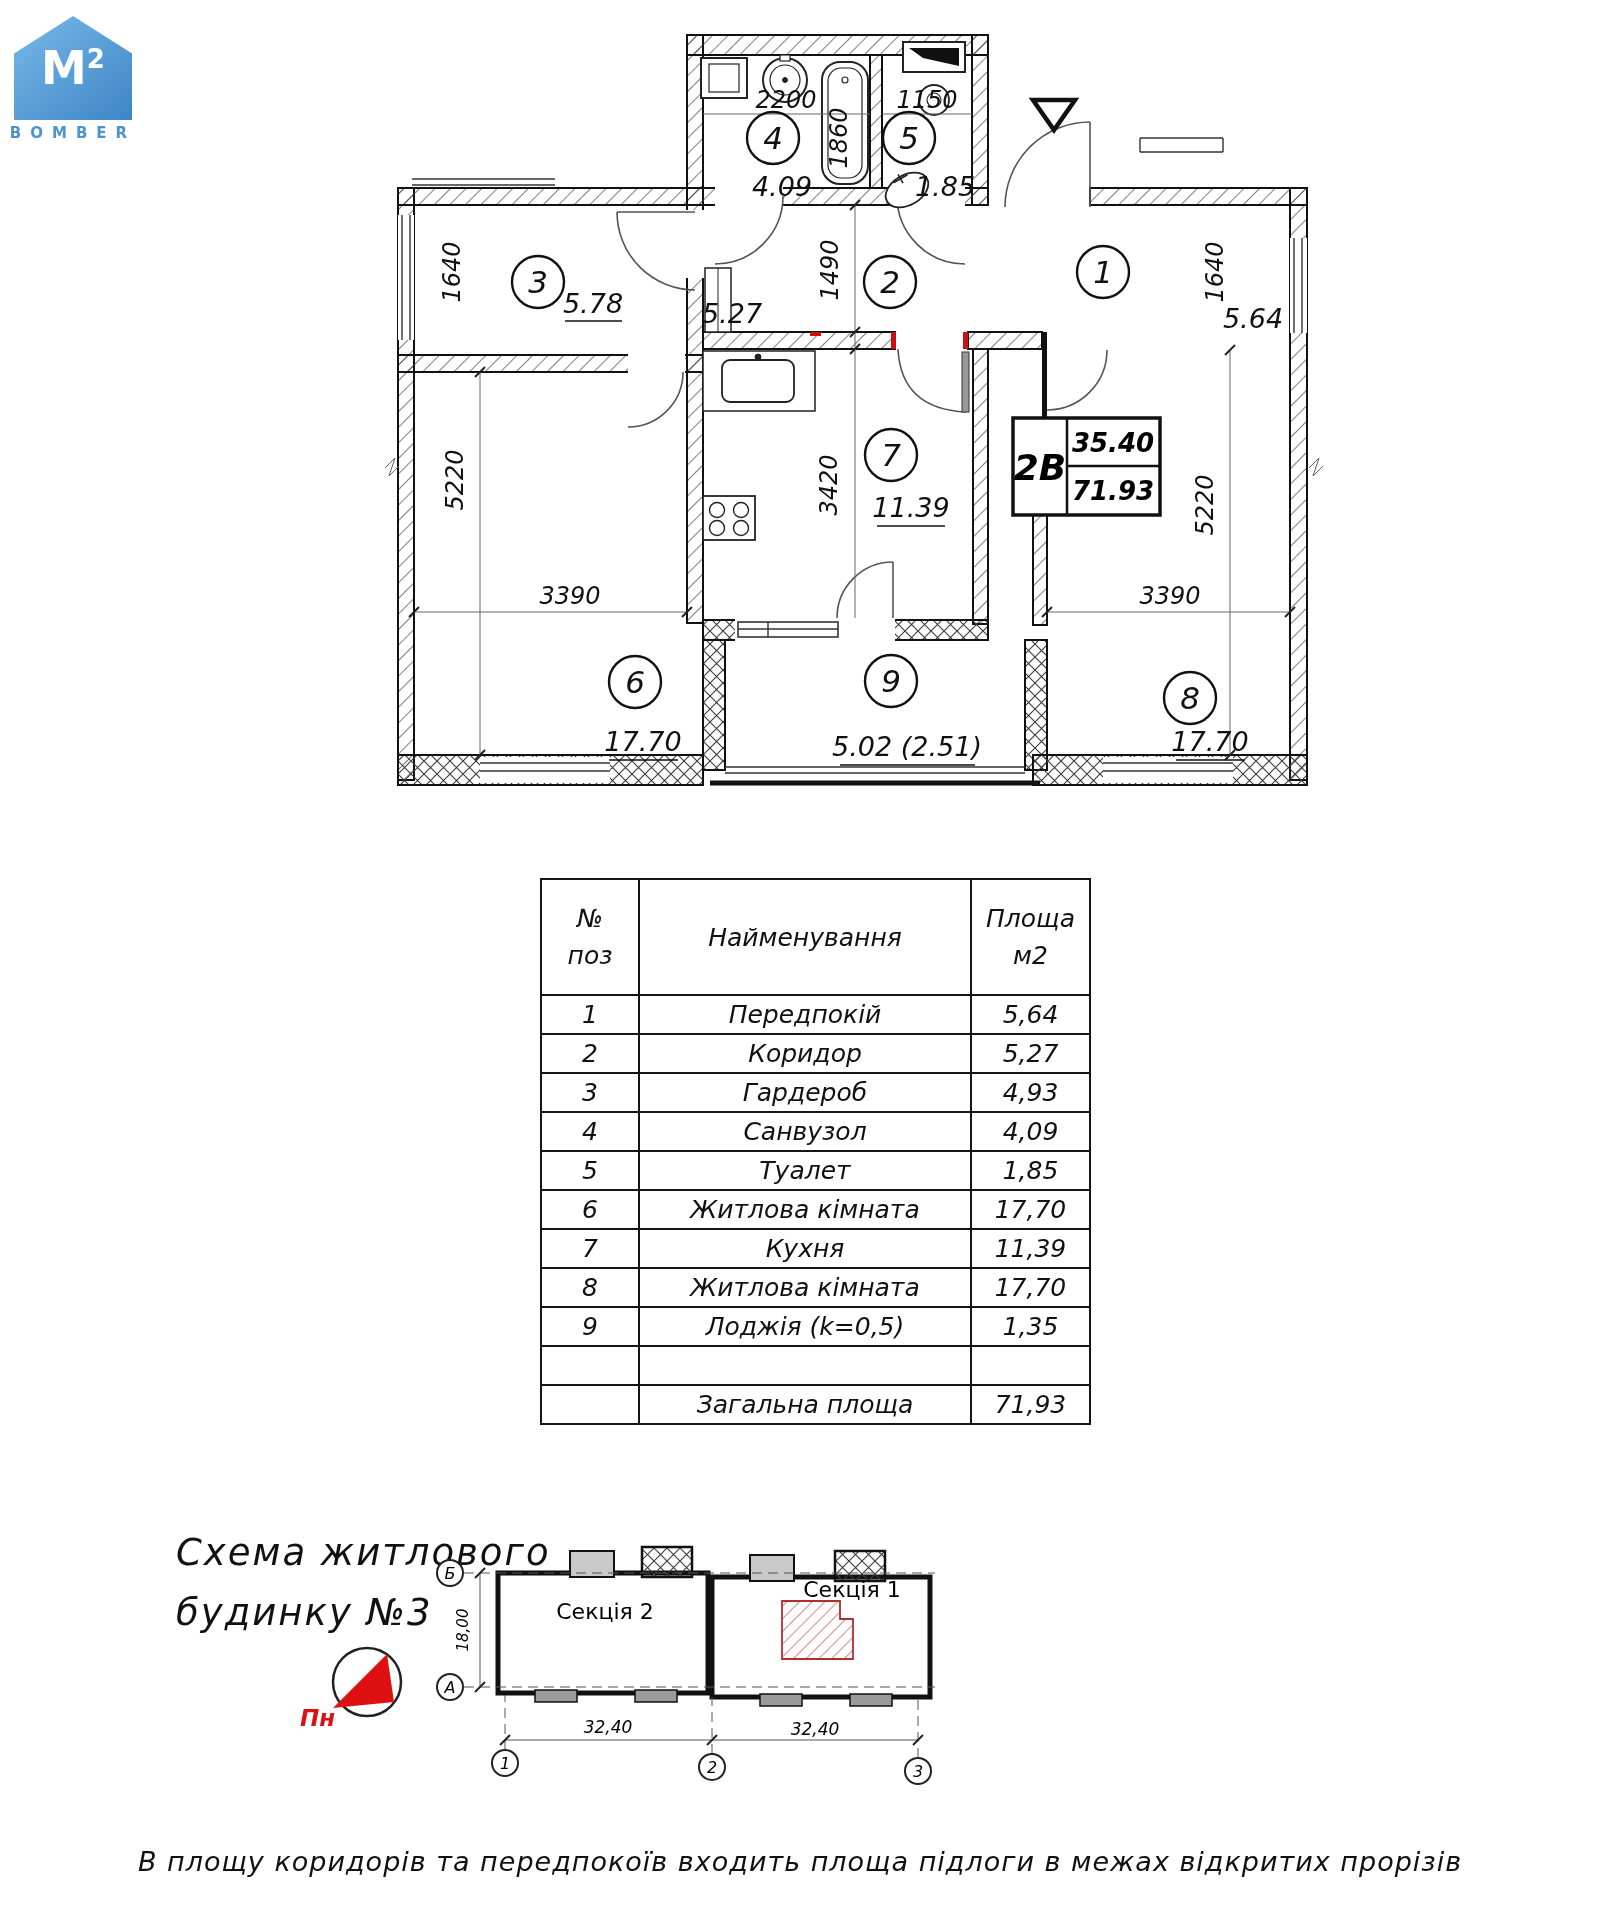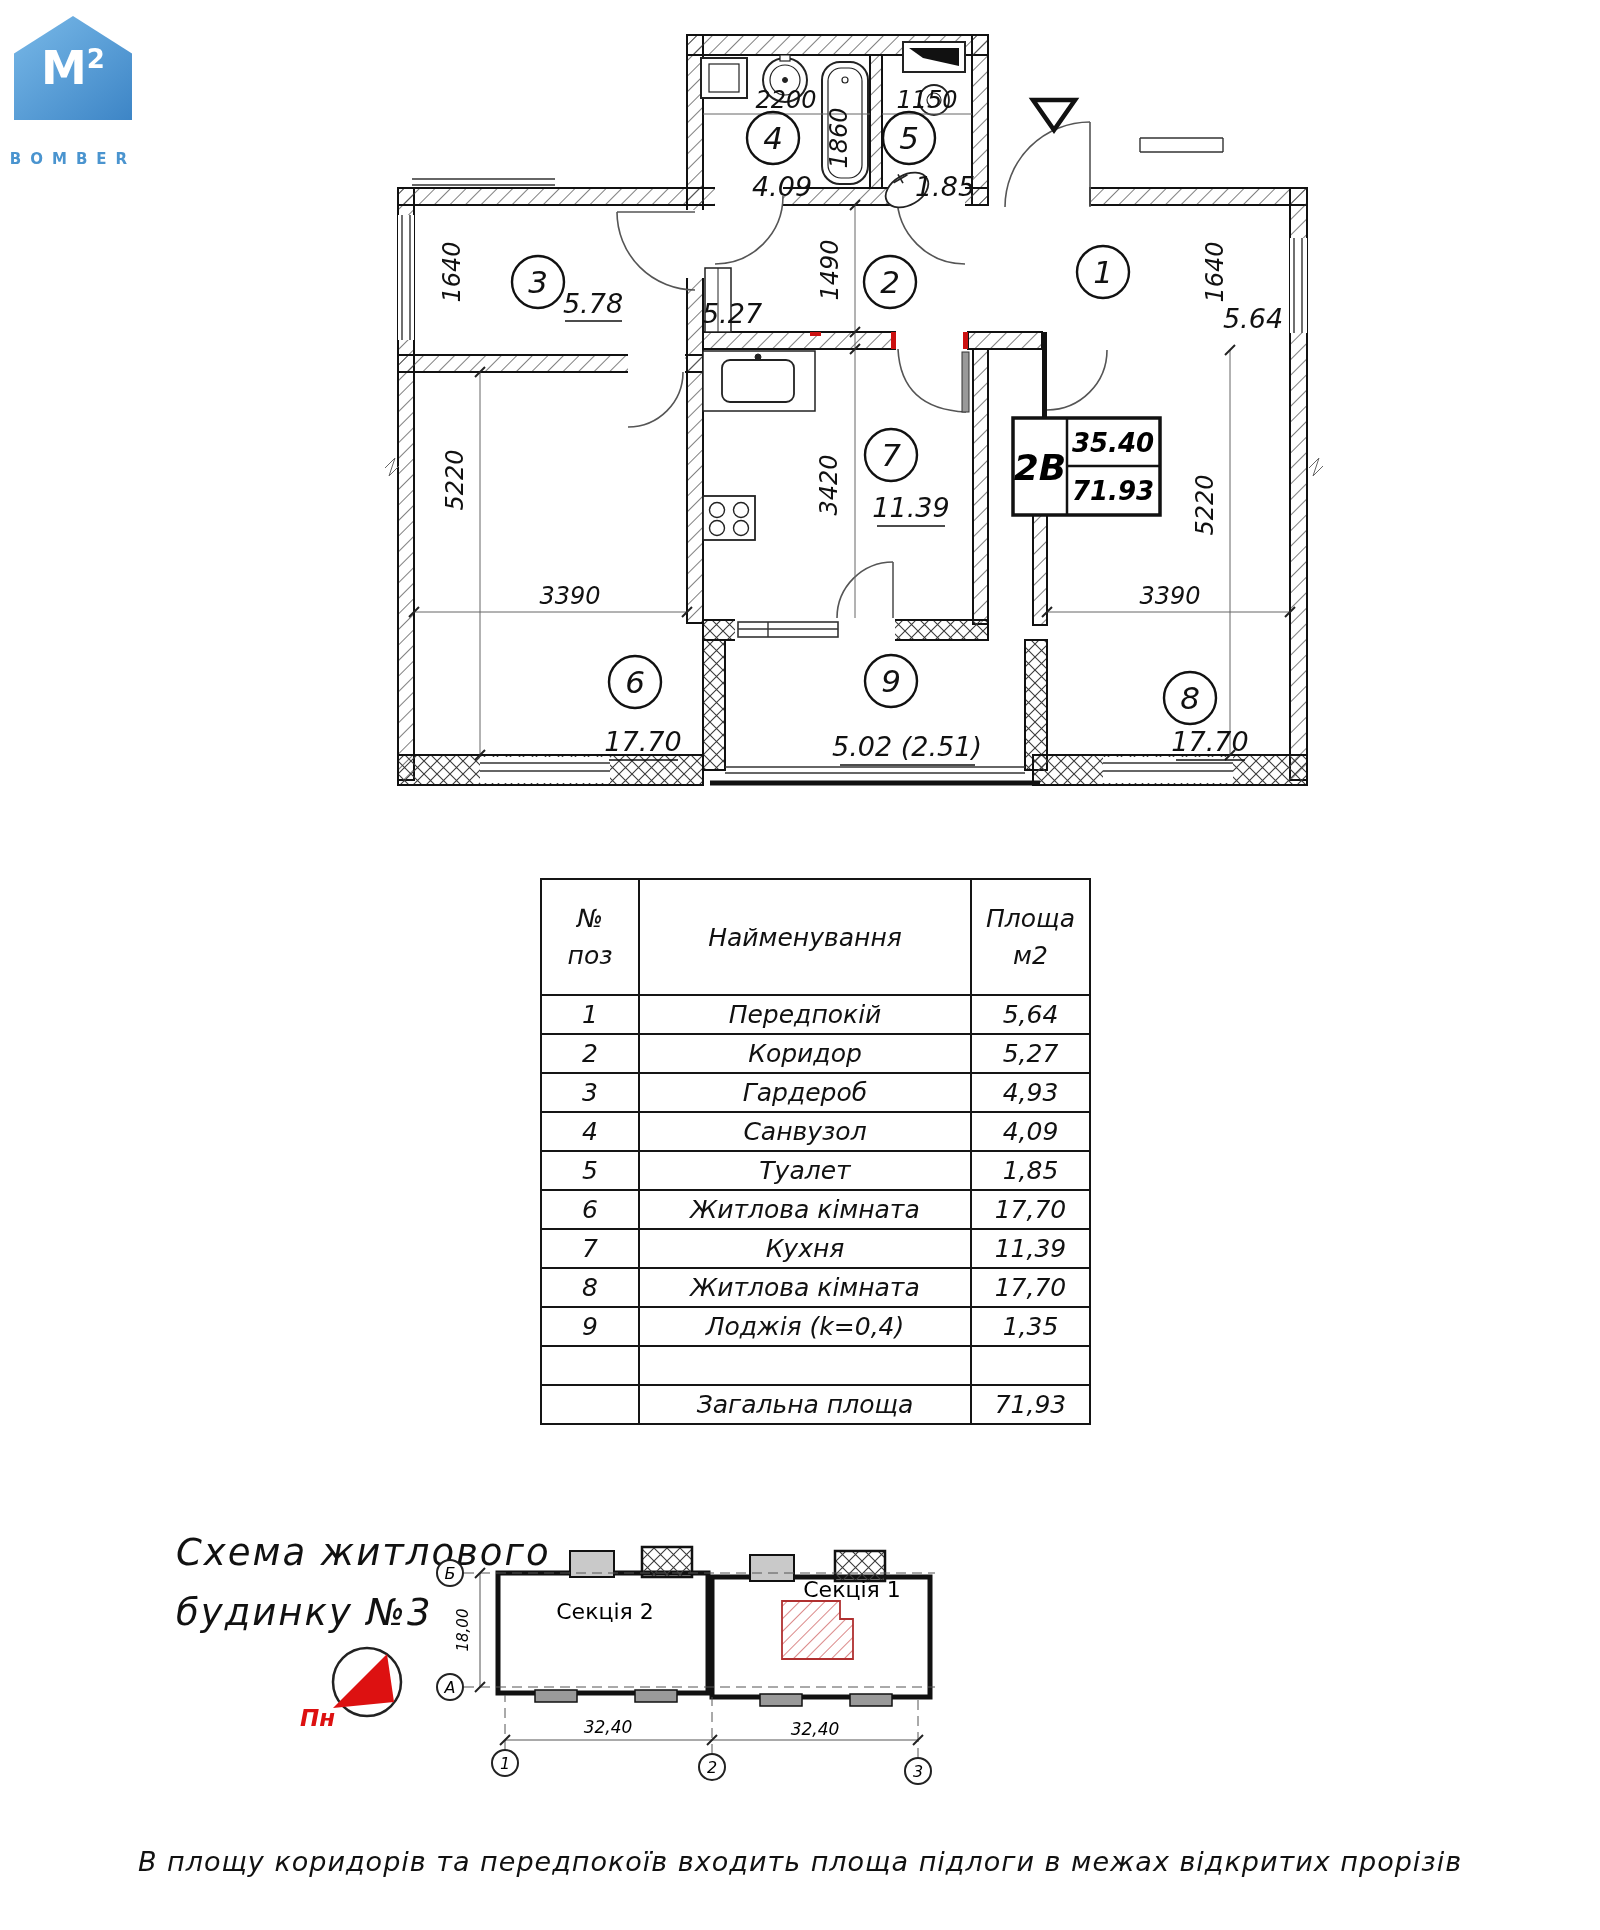--- a/index.html
+++ b/index.html
@@ -7,21 +7,21 @@
         font-family:"DejaVu Sans",sans-serif;color:#111;}
   .abs{position:absolute;}
   
   .logo-house{position:absolute;left:14px;top:16px;width:118px;height:104px;
     background:linear-gradient(140deg,#79b9e8 0%,#3d85c6 100%);
     clip-path:polygon(50% 0,100% 36%,100% 100%,0 100%,0 36%);
     display:flex;align-items:center;justify-content:center;text-align:center;}
   .logo-house span{color:#fff;font-weight:bold;font-size:46px;line-height:1;}
   .logo-house sup{font-size:26px;}
   .logo-sub{position:absolute;left:6px;top:124px;width:134px;text-align:center;
-    color:#4a94cf;font-weight:bold;font-size:15px;letter-spacing:9px;margin-top:26px;}
+    color:#4a94cf;font-weight:bold;font-size:15px;letter-spacing:9px;}
   
   .expl-title{position:absolute;left:540px;top:822px;width:545px;text-align:center;
     font-size:28px;font-style:italic;letter-spacing:2px;}
   table.expl{position:absolute;left:540px;top:878px;border-collapse:collapse;table-layout:fixed;
     background:#fff;}
   table.expl td,table.expl th{border:2.6px solid #151515;font-style:italic;font-weight:normal;
     text-align:center;vertical-align:middle;font-size:25px;padding:0;}
   table.expl th{height:114px;}
   table.expl td{height:37px;}
   .col-num{width:96px;}
@@ -339,21 +339,21 @@
           <td>Кухня</td>
           <td>11,39</td>
         </tr>
     <tr>
           <td>8</td>
           <td>Житлова кімната</td>
           <td>17,70</td>
         </tr>
     <tr>
           <td>9</td>
-          <td>Лоджія (k=0,4)</td>
+          <td>Лоджія (k=0,5)</td>
           <td>1,35</td>
         </tr>
     <tr>
           <td></td>
           <td></td>
           <td></td>
         </tr>
     <tr>
           <td></td>
           <td>Загальна площа</td>

